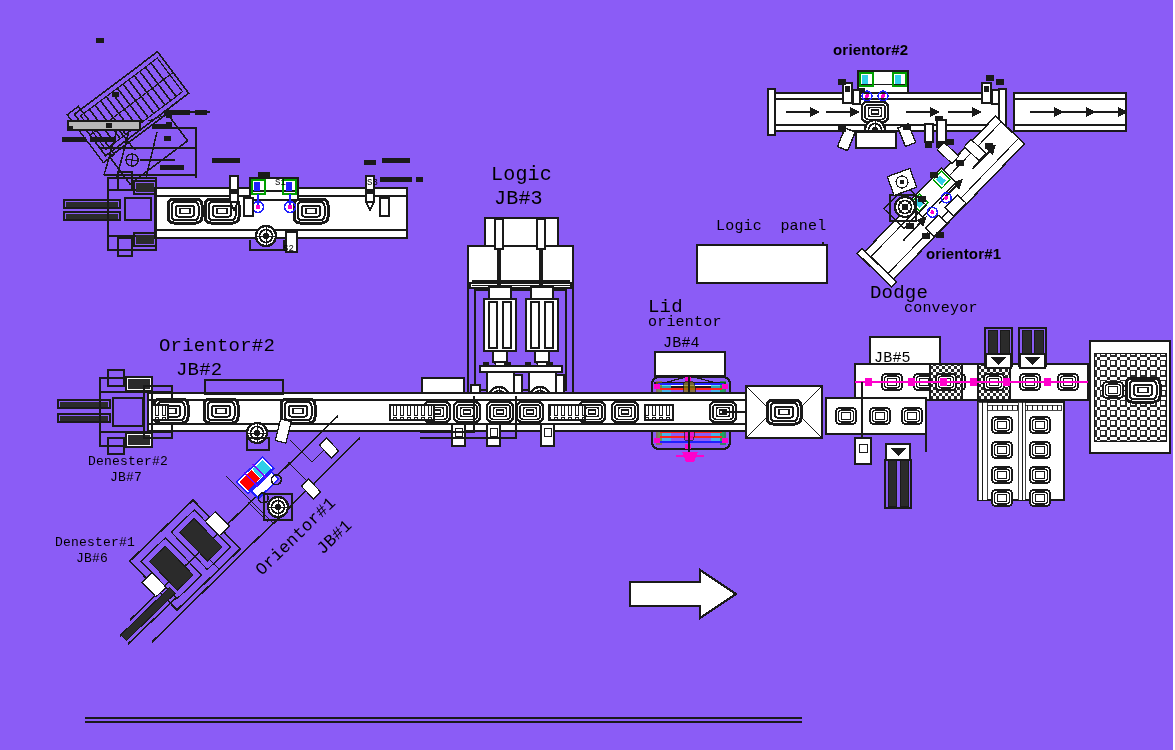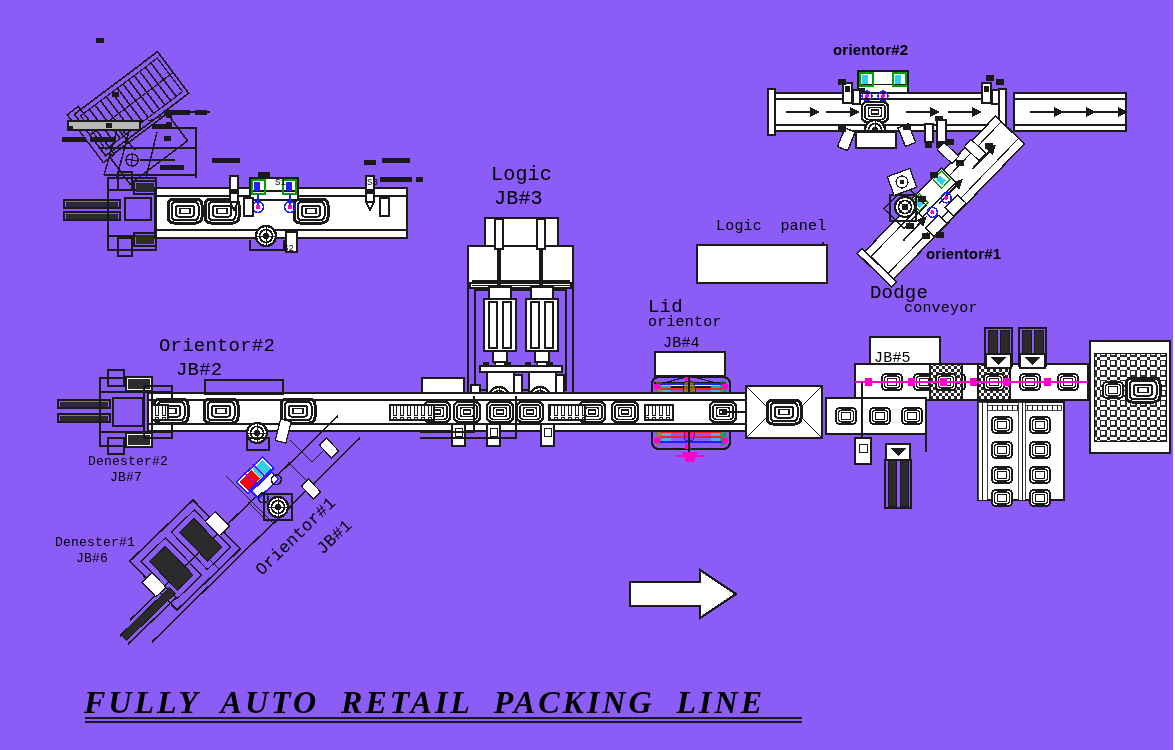--- a/index.html
+++ b/index.html
@@ -773,15 +773,14 @@
   <div class="lbl" style="left:55px; top:536px; font-size:13px;">Denester#1</div>
   <div class="lbl" style="left:76px; top:552px; font-size:13px;">JB#6</div>
 
   <div class="lbl rot" style="left:252px; top:566px; font-size:17px; transform: rotate(-44deg);">Orientor#1</div>
   <div class="lbl rot" style="left:313px; top:545px; font-size:17px; transform: rotate(-44deg);">JB#1</div>
 
   <div class="lbl" style="left:231px; top:178px; font-size:9px;padding-left:44px;">S1</div>
   <div class="lbl" style="left:283px; top:244px; font-size:9px;">S2</div>
   <div class="lbl" style="left:367px; top:178px; font-size:9px;">S3</div>
 
-  <div class="title" style="left:84px; top:684px; font-size:32px;">FULLY  AUTO  RETAIL  PACKING  LINE</div>
 
 </div>
 
 </body></html>

